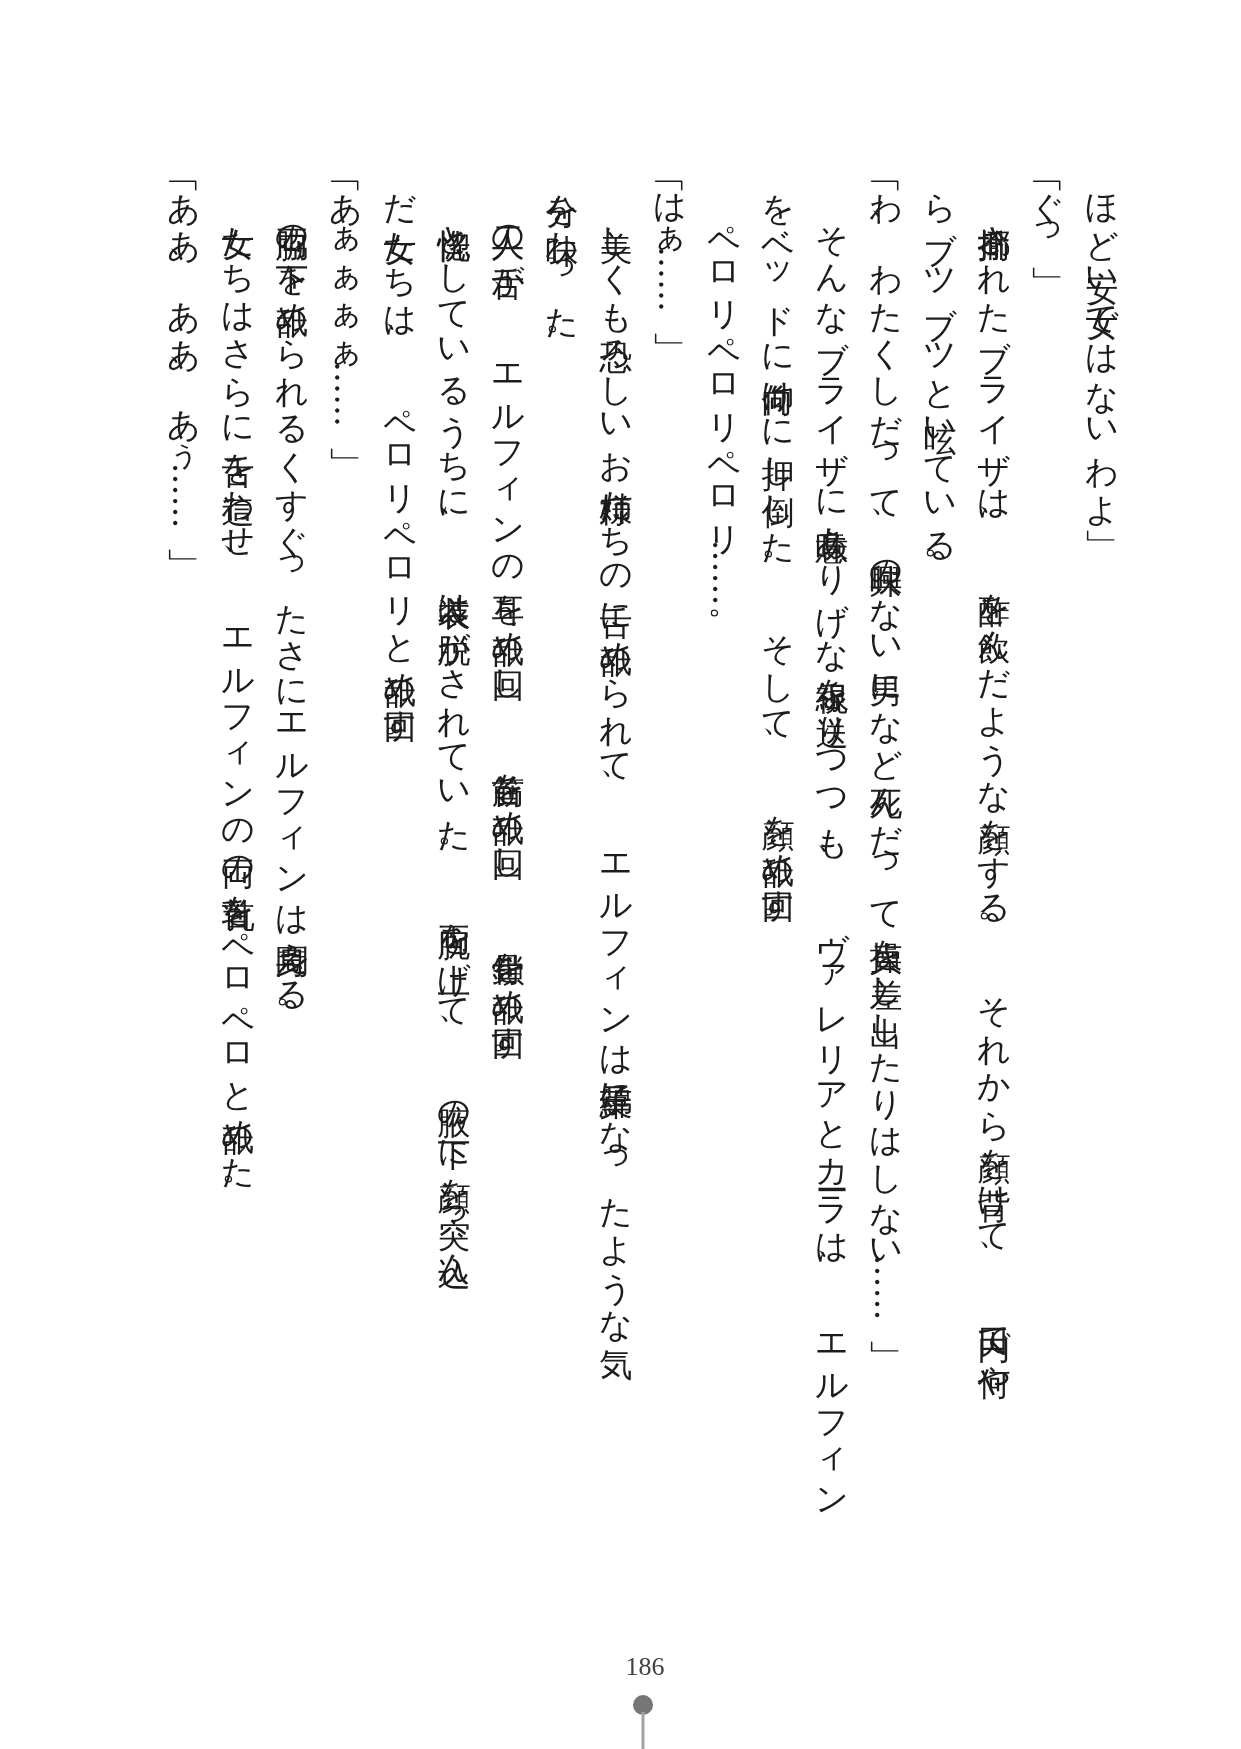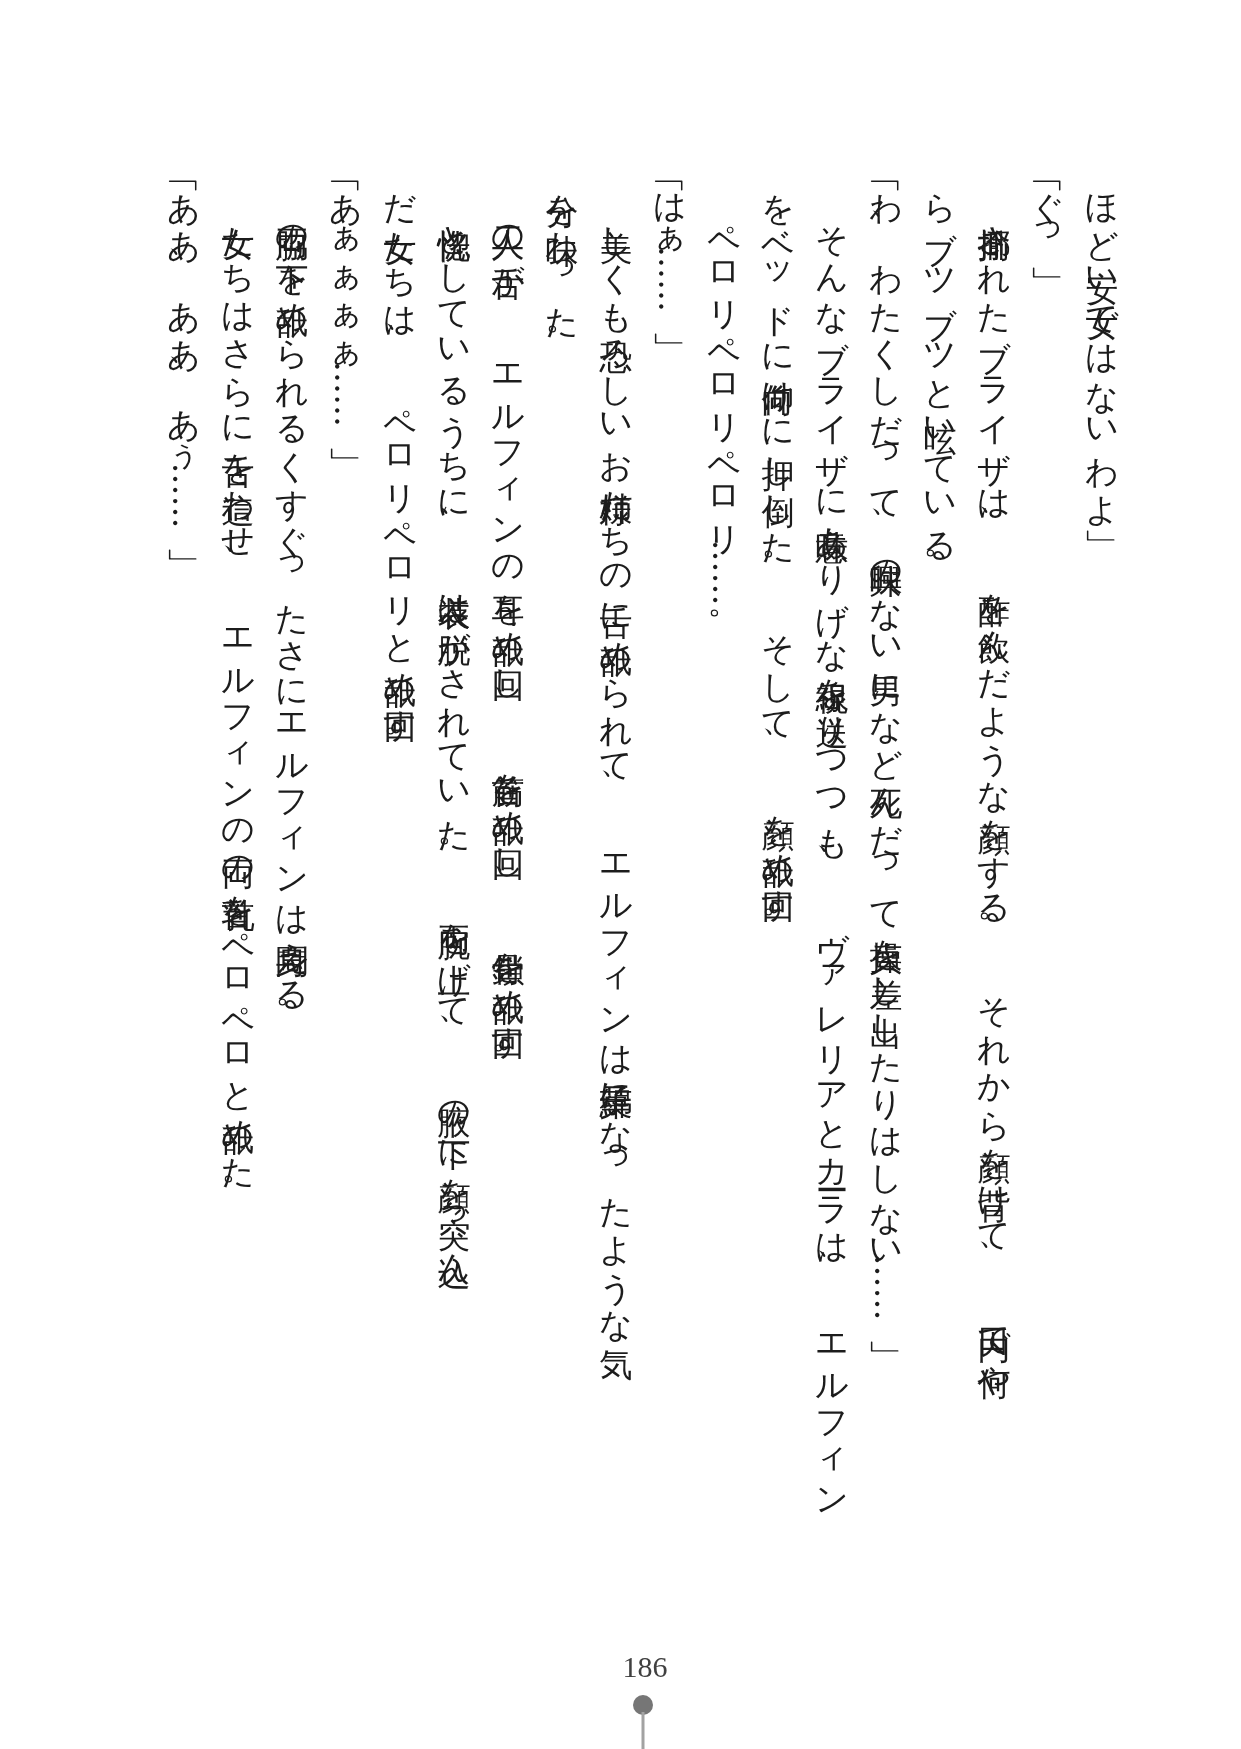--- a/index.html
+++ b/index.html
@@ -31,21 +31,21 @@
   .text-block p {
     margin: 0;
     padding: 0;
   }
   .page-number {
     position: absolute;
     top: 1650px;
     left: 645px;
     transform: translateX(-50%);
     font-family: "Liberation Serif", serif;
-    font-size: 30px;
+    font-size: 26px;
     line-height: 34px;
     color: #404040;
   }
   .ornament-circle {
     position: absolute;
     left: 643px;
     top: 1705px;
     width: 20px;
     height: 20px;
     transform: translate(-50%, -50%);

